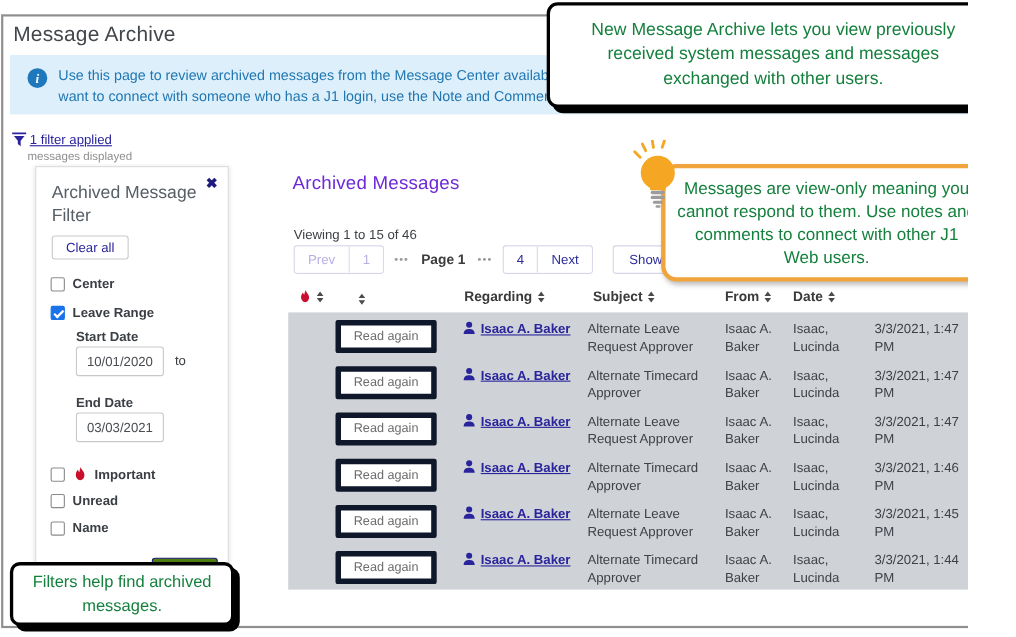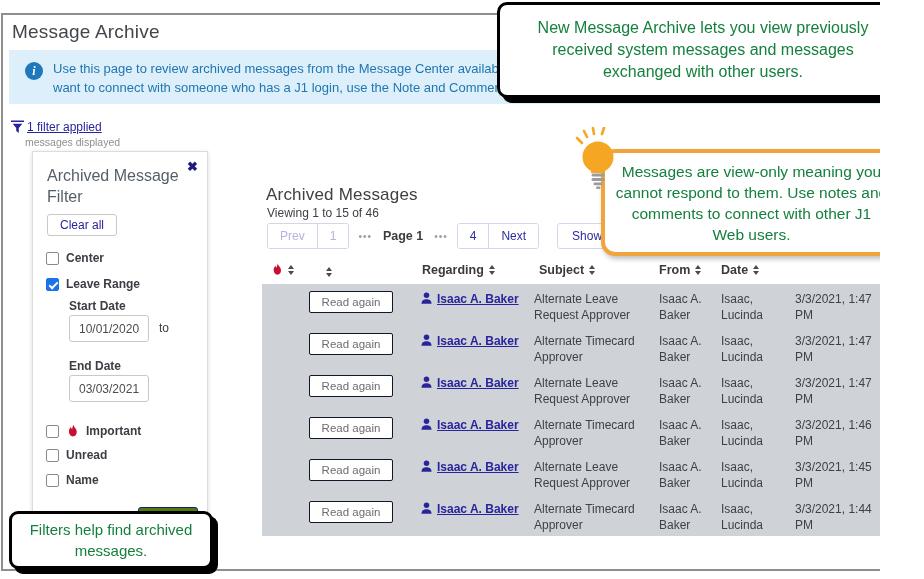--- a/index.html
+++ b/index.html
@@ -37,21 +37,21 @@
   .lbl-start { top:147px; } .lbl-end { top:207px; }
   .date-input { position:absolute; left:36px; width:80px; height:27px; border:1px solid #c9c9c9; border-radius:3px;
                 font-family:inherit; font-size:12px; color:#4a4e52; padding-left:9px; }
   .inp-start { top:163px; } .inp-end { top:223px; }
   .to-label { position:absolute; left:126px; top:169px; font-size:12px; color:#3c4045; }
   .row-important { top:271px; } .row-unread { top:296px; } .row-name { top:321px; }
   .apply { position:absolute; right:9px; top:355px; background:#4d7c0f; color:#fff; border:1px solid #201c79; border-radius:3px;
            font-family:inherit; font-size:11.5px; font-weight:bold; padding:3px 13px; cursor:pointer; }
 
   
-  .main-heading { position:absolute; left:263px; top:170px; font-size:17px; color:#404040; letter-spacing:.2px; }
+  .main-heading { position:absolute; left:263px; top:142px; font-size:17px; color:#6d28d9; letter-spacing:.2px; }
   .viewing { position:absolute; left:264px; top:191px; font-size:12px; color:#3e4146; }
   .pagination { position:absolute; left:264px; top:208px; display:flex; align-items:center; height:26px; font-size:12px; }
   .pg-group { display:inline-flex; border:1px solid #d5d5ea; border-radius:3px; overflow:hidden; }
   .pg-cell { padding:5px 12px; border-right:1px solid #d5d5ea; cursor:pointer; background:#fff; }
   .pg-cell:last-child { border-right:none; }
   .pg-disabled .pg-cell { color:#b7b0e2; cursor:default; }
   .pg-active .pg-cell { color:#2c2c9e; }
   .pg-dots { color:#9a9a9a; font-size:10px; letter-spacing:1px; margin:0 9px; }
   .pg-current { font-size:12.5px; font-weight:bold; color:#3c3c3c; margin:0 2px; }
   .show-all { margin-left:18px; border:1px solid #d5d5ea; border-radius:3px; background:#fff; color:#2c2c9e;
@@ -66,21 +66,21 @@
   .th.c4 { padding-left:5px; } .th.c5 { padding-left:3px; } .th.c6 { display:block; padding-left:3px; } .th.c7 { padding-left:3px; }
   .th .stack-top { display:block; margin-bottom:2px; }
   .sort { display:inline-flex; flex-direction:column; gap:2px; }
   .sort b { width:0; height:0; border-left:3.5px solid transparent; border-right:3.5px solid transparent; }
   .sort b.up { border-bottom:4.5px solid #4a4a4a; }
   .sort b.dn { border-top:4.5px solid #4a4a4a; }
   .tbody { background:#cfd3d7; }
   .trow { height:42px; align-items:flex-start; padding-top:7px; }
   .td { font-size:12px; color:#3e4146; line-height:16px; padding-right:6px; }
   .td.c2 { display:flex; justify-content:center; }
-  .read-again { background:#fff; border:1px solid #0f172a; border-radius:2px; color:#6d6d6d;
+  .read-again { background:#fff; border:5px solid #0f172a; border-radius:2px; color:#6d6d6d;
                 font-family:inherit; font-size:11.5px; padding:4px 12px; cursor:pointer; }
   .td.c3 { display:flex; align-items:flex-start; gap:4px; padding-left:16px; }
   .plink { font-size:12px; font-weight:600; color:#29249c; text-decoration:underline; cursor:pointer; white-space:nowrap; }
   .td.c5, .td.c6, .td.c7 { padding-left:3px; }
 
   .scroll-strip { position:absolute; left:891px; top:97px; width:11px; height:456px; background:#f1f1f1; border:1px solid #e2e2e2; }
 
   
   .callout { position:absolute; background:#fff; display:flex; align-items:center; justify-content:center; text-align:center;
              color:#15803d; z-index:5; }

